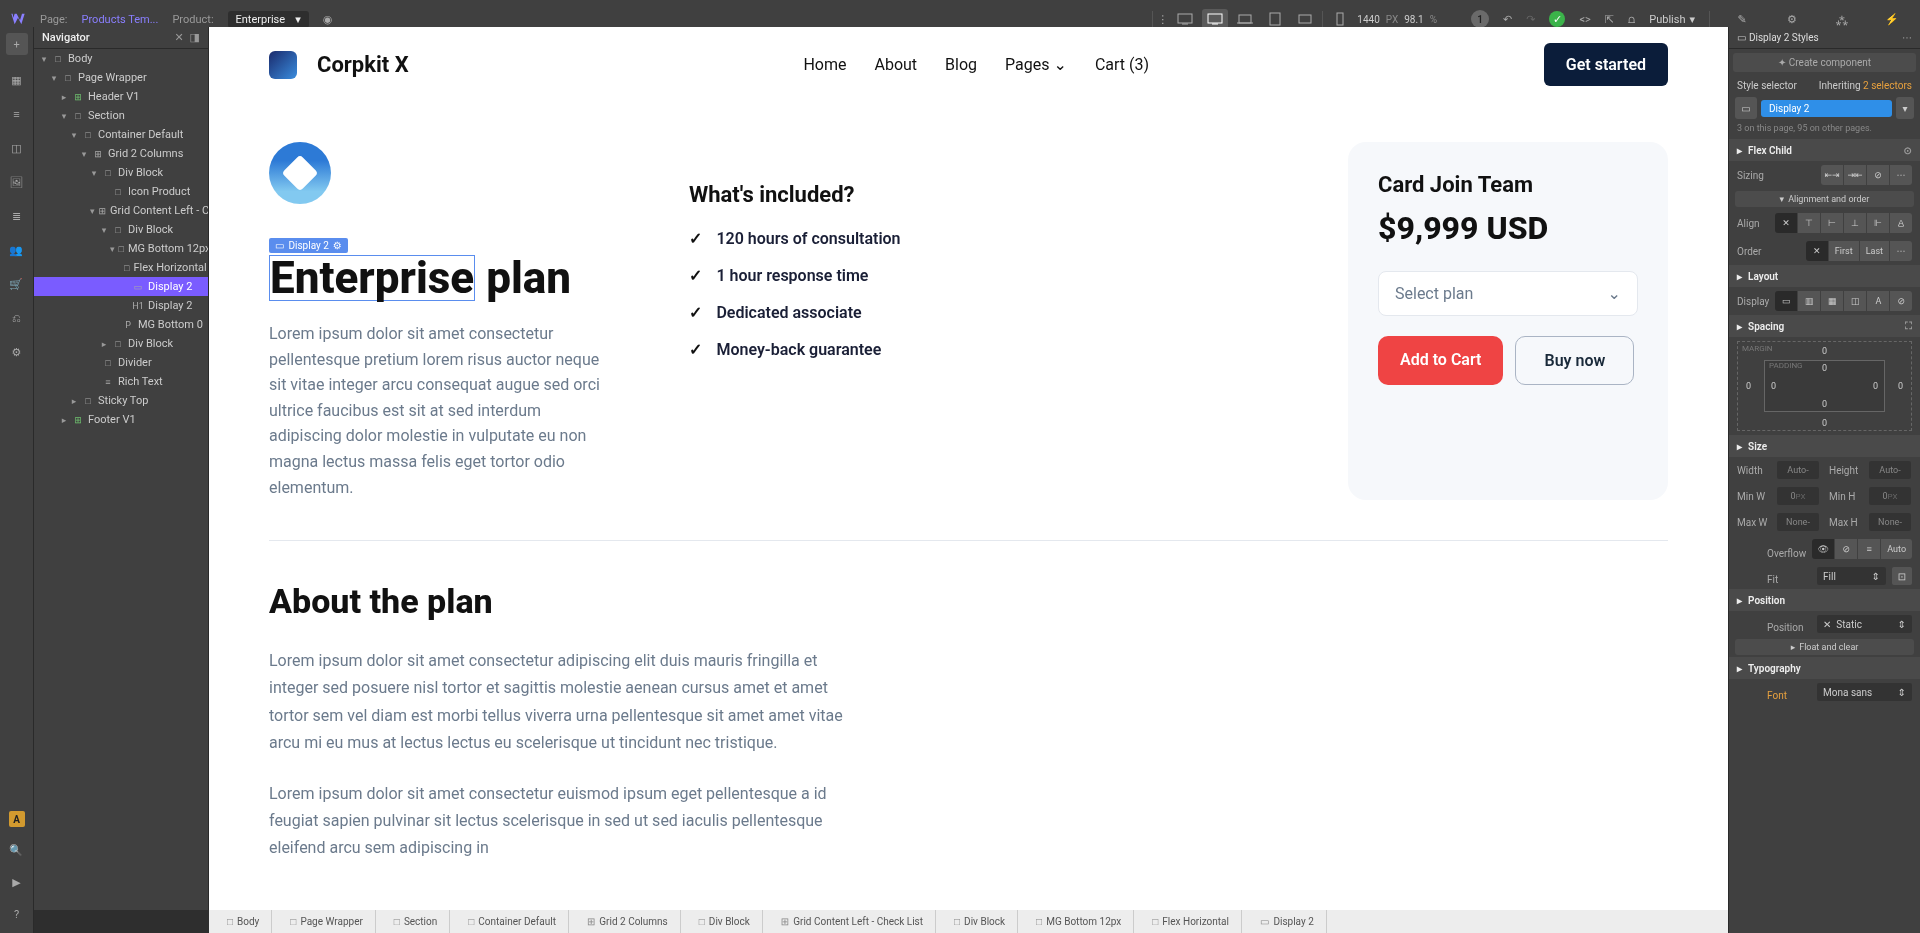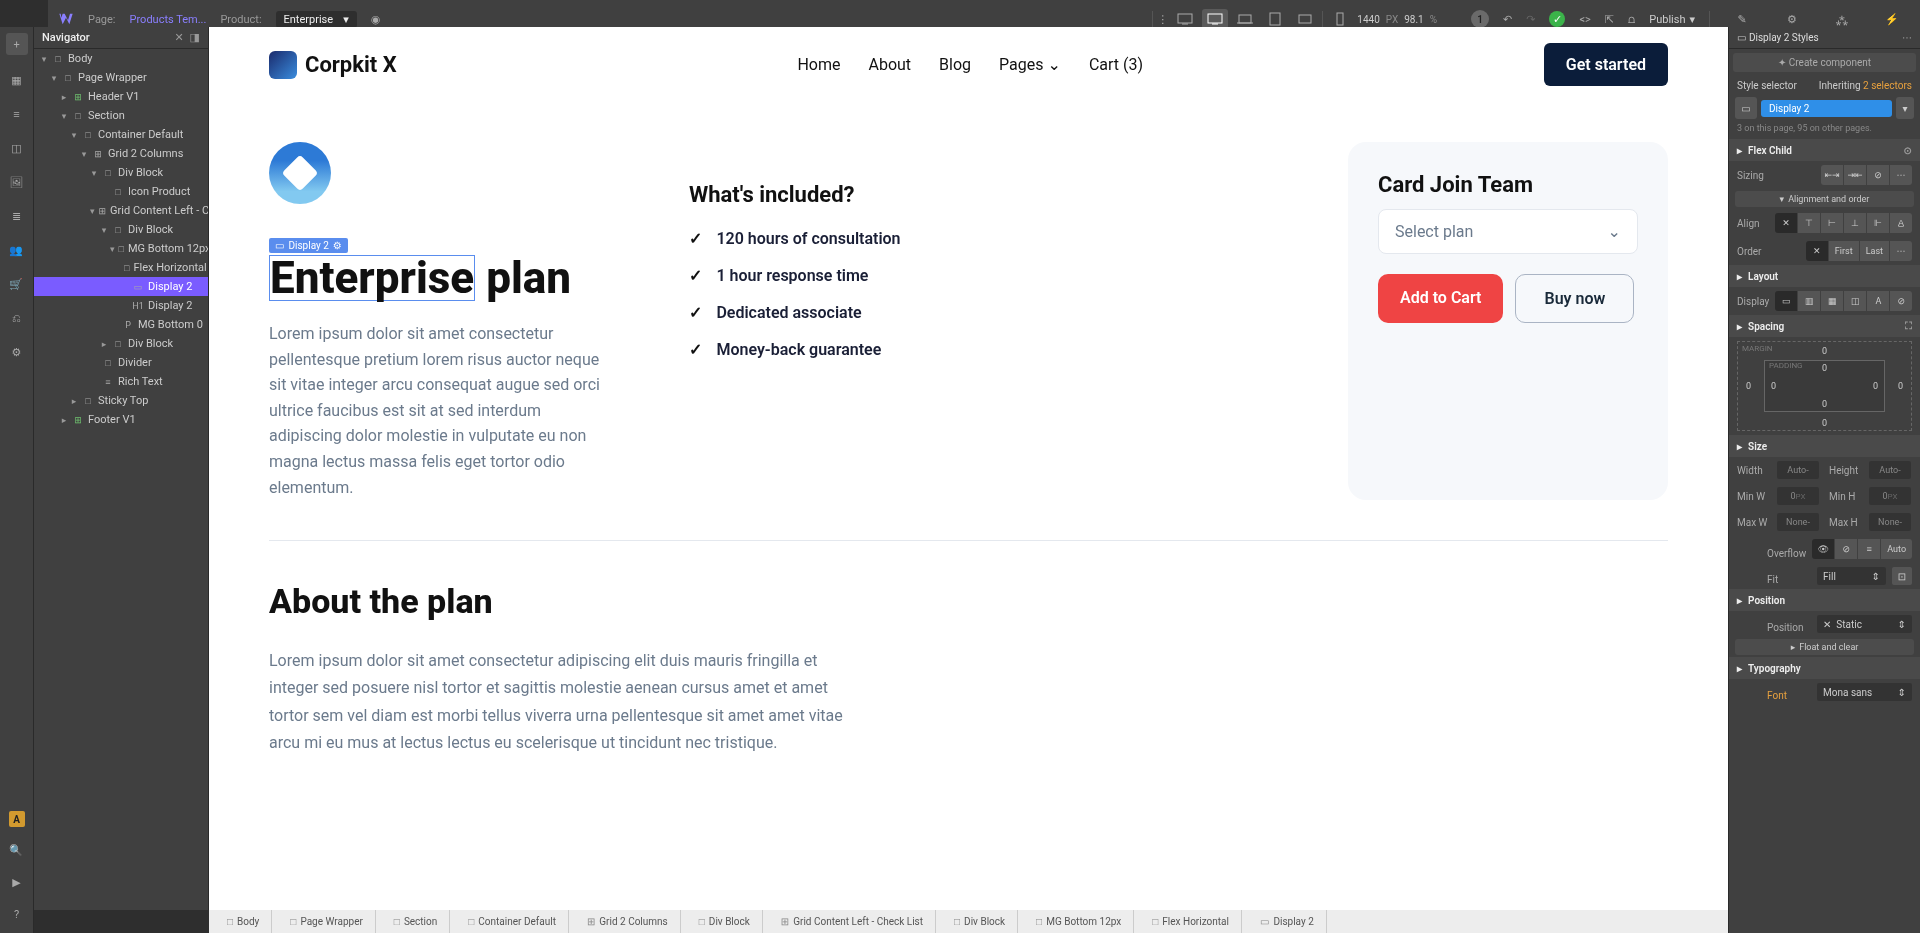--- a/index.html
+++ b/index.html
@@ -1,19 +1,19 @@
 <!DOCTYPE html>
 <html><head>
 <meta charset="utf-8">
 <style>
 * { margin: 0; padding: 0; box-sizing: border-box; font-family: -apple-system, BlinkMacSystemFont, "Segoe UI", Roboto, sans-serif; }
 body { background: #2e2e2e; color: #c8c8c8; font-size: 11px; overflow: hidden; }
 
 
-.topbar { height: 39px; background: #404040; display: flex; align-items: center; padding: 0 10px; gap: 14px; border-bottom: 1px solid #2a2a2a; margin-left: 48px; }
+.topbar { height: 39px; background: #404040; display: flex; align-items: center; padding: 0 10px; gap: 14px; border-bottom: 1px solid #2a2a2a; }
 .topbar .lbl { color: #999; }
 .topbar .link { color: #8a7fff; }
 .topbar .prod-sel { background: #2e2e2e; color: #eee; padding: 2px 8px; border-radius: 3px; display: flex; align-items: center; gap: 10px; }
 .topbar .devices { display: flex; gap: 4px; margin-left: auto; align-items: center; }
 .dev-btn { width: 26px; height: 20px; display: flex; align-items: center; justify-content: center; border-radius: 3px; color: #aaa; }
 .dev-btn.active { background: #5a5a5a; color: #fff; }
 .divider-v { width: 1px; height: 16px; background: #555; }
 .topbar .dims { color: #ccc; font-size: 10px; display: flex; gap: 6px; }
 .topbar .right { display: flex; align-items: center; gap: 14px; margin-left: 20px; }
 .badge-circle { width: 18px; height: 18px; border-radius: 50%; background: #6a6a6a; color: #222; display: flex; align-items: center; justify-content: center; font-size: 10px; font-weight: 600; }
@@ -35,21 +35,21 @@
 .tree-row { height: 19px; display: flex; align-items: center; gap: 4px; padding-right: 4px; color: #ccc; white-space: nowrap; }
 .tree-row.sel { background: #7a5cff; color: #fff; }
 .tree-row .tw { width: 8px; text-align: center; color: #999; font-size: 9px; }
 .tree-row .ty { width: 12px; height: 12px; display: flex; align-items: center; justify-content: center; color: #aaa; font-size: 9px; }
 .ty.green { color: #6ec06e; }
 
 
 .canvas-wrap { position: absolute; left: 209px; right: 192px; top: 27px; bottom: 23px; background: #2e2e2e; overflow: auto; display: flex; justify-content: center; }
 .canvas { width: 100%; background: #fff; color: #111; font-size: 16px; }
 .site-header { display: flex; align-items: center; padding: 16px 60px; gap: 36px; }
-.logo { display: flex; align-items: center; gap: 8px; font-weight: 700; font-size: 22px; color: #111; }
+.logo { display: flex; align-items: center; gap: 20px; font-weight: 700; font-size: 22px; color: #111; }
 .logo-sq { width: 28px; height: 28px; border-radius: 6px; background: linear-gradient(135deg, #1a2a6c 0%, #3a8dde 100%); }
 .nav-links { display: flex; gap: 28px; margin-left: auto; color: #111; }
 .nav-links span { display: flex; align-items: center; gap: 4px; }
 .get-started { margin-left: auto; background: #0b1d3a; color: #fff; padding: 12px 22px; border-radius: 6px; font-weight: 600; }
 .two-col { display: flex; padding: 40px 60px; gap: 50px; }
 .left-col { flex: 1; }
 .icon-prod { width: 62px; height: 62px; border-radius: 50%; background: linear-gradient(180deg, #2d7ad6 30%, #82c9f0 80%); position: relative; margin-bottom: 30px; }
 .icon-prod::after { content: ""; position: absolute; width: 26px; height: 26px; background: #fff; left: 18px; top: 18px; transform: rotate(45deg); border-radius: 4px; }
 .sel-tag { display: inline-flex; align-items: center; gap: 4px; background: #5a8dee; color: #fff; font-size: 10px; padding: 2px 6px; border-radius: 2px; margin-bottom: 2px; }
 .sel-box { border: 1px solid #5a8dee; display: inline-block; }
@@ -372,36 +372,38 @@
               </div>
             <div class="incl-row">
                 <span class="chk">✓</span>
                 <span>Money-back guarantee</span>
               </div>
           </div>
         </div>
       </div>
       <div class="card">
         <h3>Card Join Team</h3>
+        <div class="price">$9,999 USD</div>
         <div class="select-plan">
           <span>Select plan</span>
           <span>⌄</span>
         </div>
         <div class="card-btns">
           <div class="btn-prim">Add to Cart</div>
           <div class="btn-sec">Buy now</div>
         </div>
       </div>
     </div>
 
     <div class="hr"></div>
 
     <div class="about">
       <h2>About the plan</h2>
       <p>Lorem ipsum dolor sit amet consectetur adipiscing elit duis mauris fringilla et integer sed posuere nisl tortor et sagittis molestie aenean cursus amet et amet tortor sem vel diam est morbi tellus viverra urna pellentesque sit amet amet vitae arcu mi eu mus at lectus lectus eu scelerisque ut tincidunt nec tristique.</p>
+      <p>Lorem ipsum dolor sit amet consectetur euismod ipsum eget pellentesque a id feugiat sapien pulvinar sit lectus scelerisque in sed ut sed iaculis pellentesque eleifend arcu sem adipiscing in</p>
     </div>
   </div>
 </div>
 
 <div class="crumb-bar" id="crumbs">
     <div class="crumb"><span style="color:#888;">□</span> Body</div>
     <div class="crumb"><span style="color:#888;">□</span> Page Wrapper</div>
     <div class="crumb"><span style="color:#888;">□</span> Section</div>
     <div class="crumb"><span style="color:#888;">□</span> Container Default</div>
     <div class="crumb"><span style="color:#888;">⊞</span> Grid 2 Columns</div>

